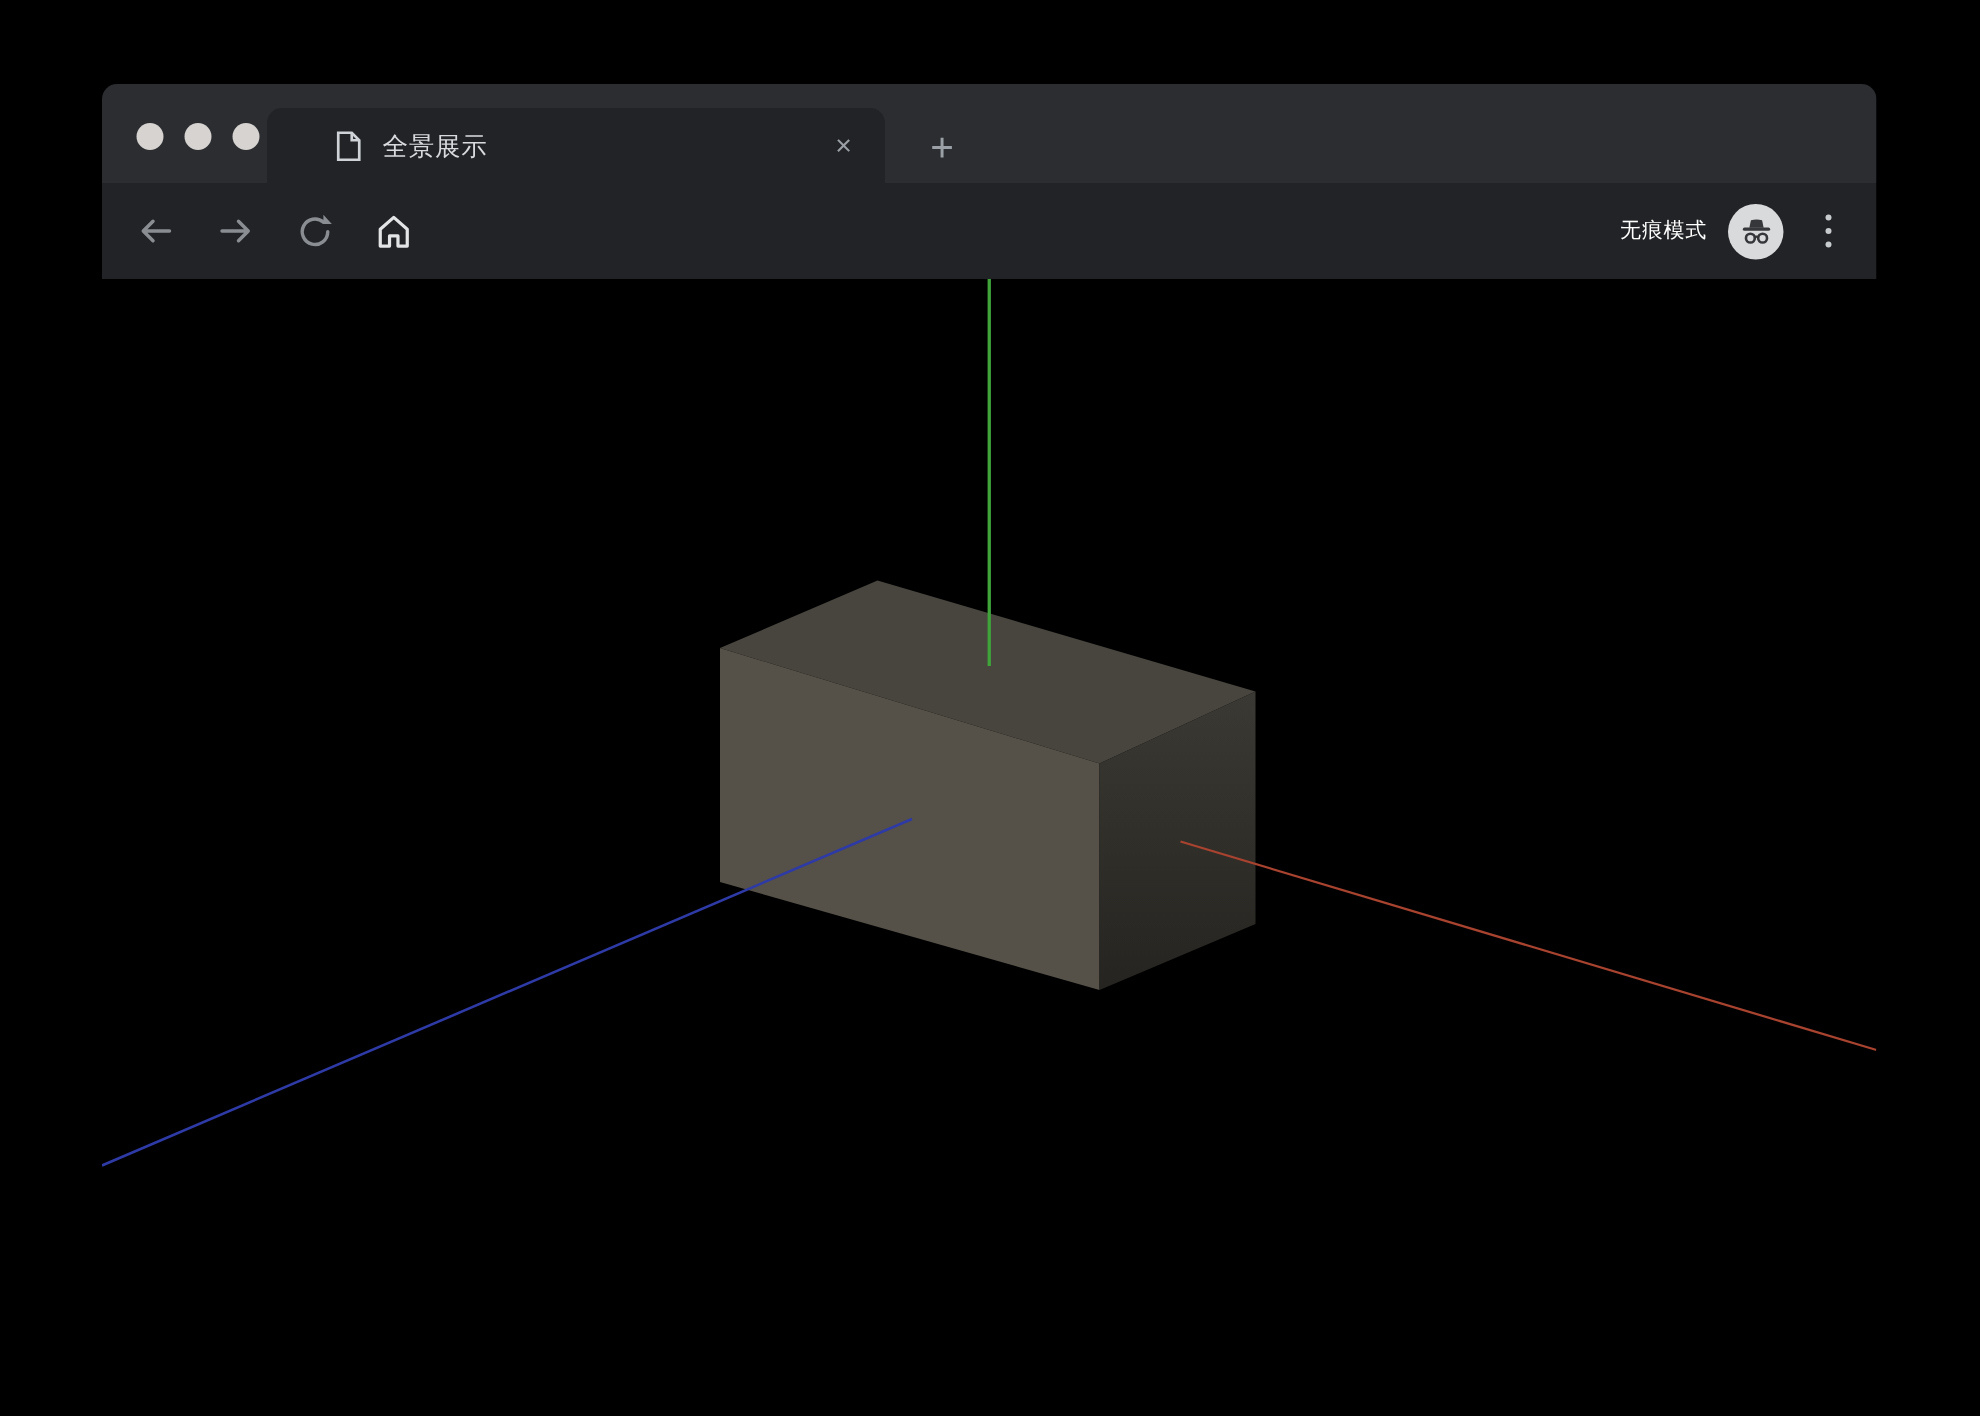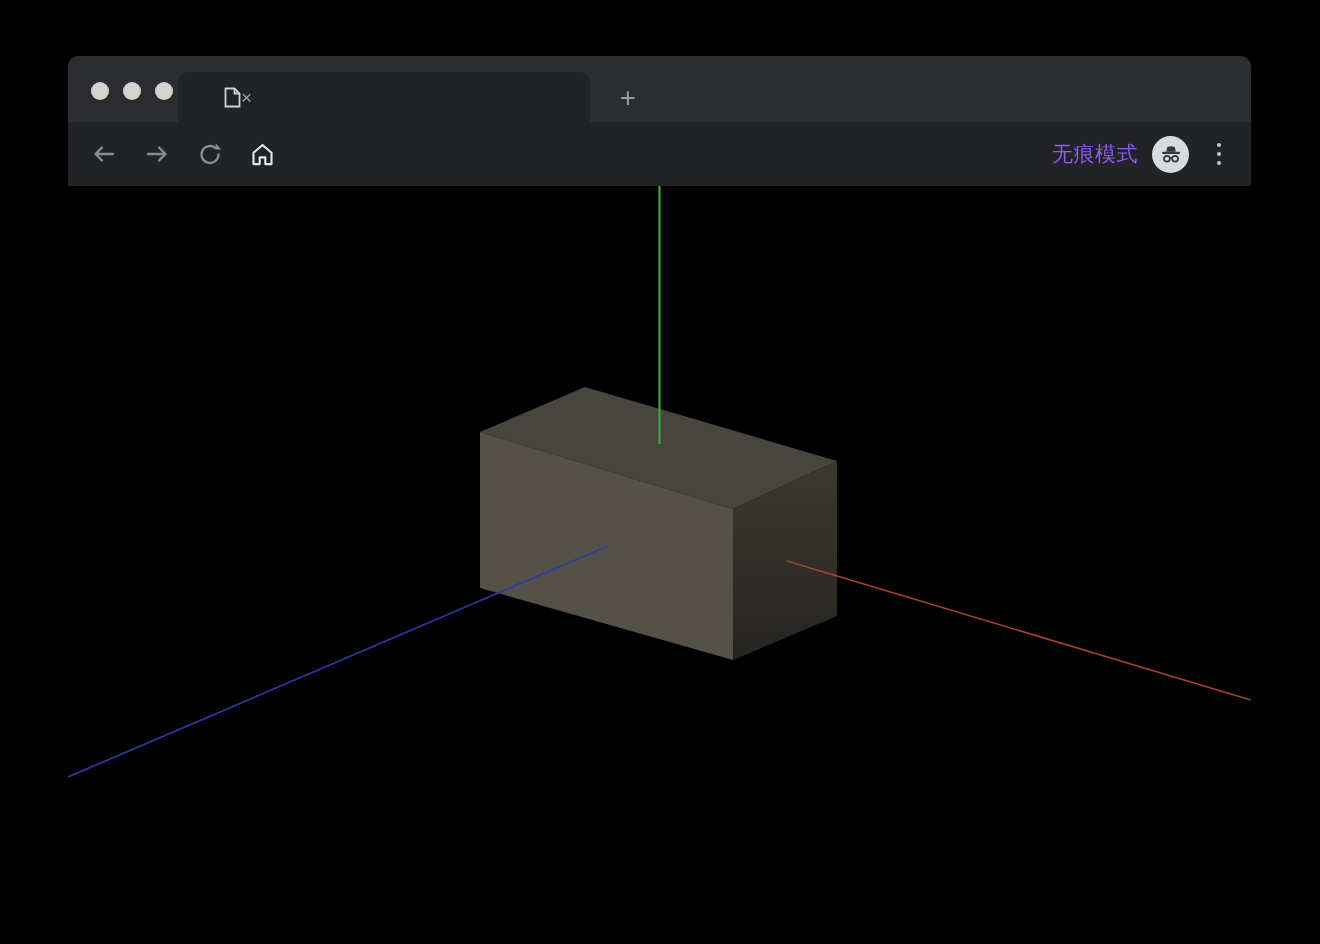--- a/index.html
+++ b/index.html
@@ -46,21 +46,21 @@
   }
   .info-icon{ margin-left:16px; width:22px; height:22px; flex:0 0 auto; }
   .url-text{ margin-left:14px; font-size:20px; color:#e8eaed; white-space:nowrap;
              overflow:hidden; flex:1; }
   .url-text .url-rest{ color:#9aa0a6; }
   .translate-icon{ margin-right:20px; width:24px; height:24px; flex:0 0 auto; }
   .star-icon{ margin-right:18px; width:24px; height:24px; flex:0 0 auto; }
 
   .toolbar-right{ position:absolute; right:14px; top:0; height:64px;
                   display:flex; align-items:center; }
-  .incognito-label{ font-size:21px; color:#8b5cf6; letter-spacing:.5px; }
+  .incognito-label{ font-size:14px; color:#ffffff; letter-spacing:.5px; }
   .incognito-badge{ margin-left:14px; width:37px; height:37px; border-radius:50%;
                     background:#d8dadb; display:flex; align-items:center; justify-content:center; }
   .menu-dots{ margin-left:20px; margin-right:8px; display:flex; flex-direction:column;
               gap:5px; align-items:center; width:20px; }
   .menu-dots span{ width:4px; height:4px; border-radius:50%; background:#c8cbce; }
 
   
   .content{ position:absolute; left:0; top:130px; width:1183px; height:758px; background:#000; }
   .scene-svg{ width:100%; height:100%; display:block; }
 </style>
@@ -74,20 +74,21 @@
       <span class="traffic-light"></span>
       <span class="traffic-light"></span>
       <span class="traffic-light"></span>
     </div>
 
     <div class="tab">
       <svg class="tab-favicon" viewBox="0 0 17 21">
         <path d="M1.5 1.5 h9 l5 5 v13 h-14 z" fill="none" stroke="#cfd2d6" stroke-width="1.8"></path>
         <path d="M10.5 1.5 v5 h5" fill="none" stroke="#cfd2d6" stroke-width="1.8"></path>
       </svg>
+      <span class="tab-title">全景展示</span>
       <span class="tab-close">×</span>
     </div>
 
     <div class="new-tab-button">+</div>
   </div>
 
   <div class="toolbar">
 
     <div class="nav-icon nav-back">
       <svg width="26" height="26" viewBox="0 0 26 26">

